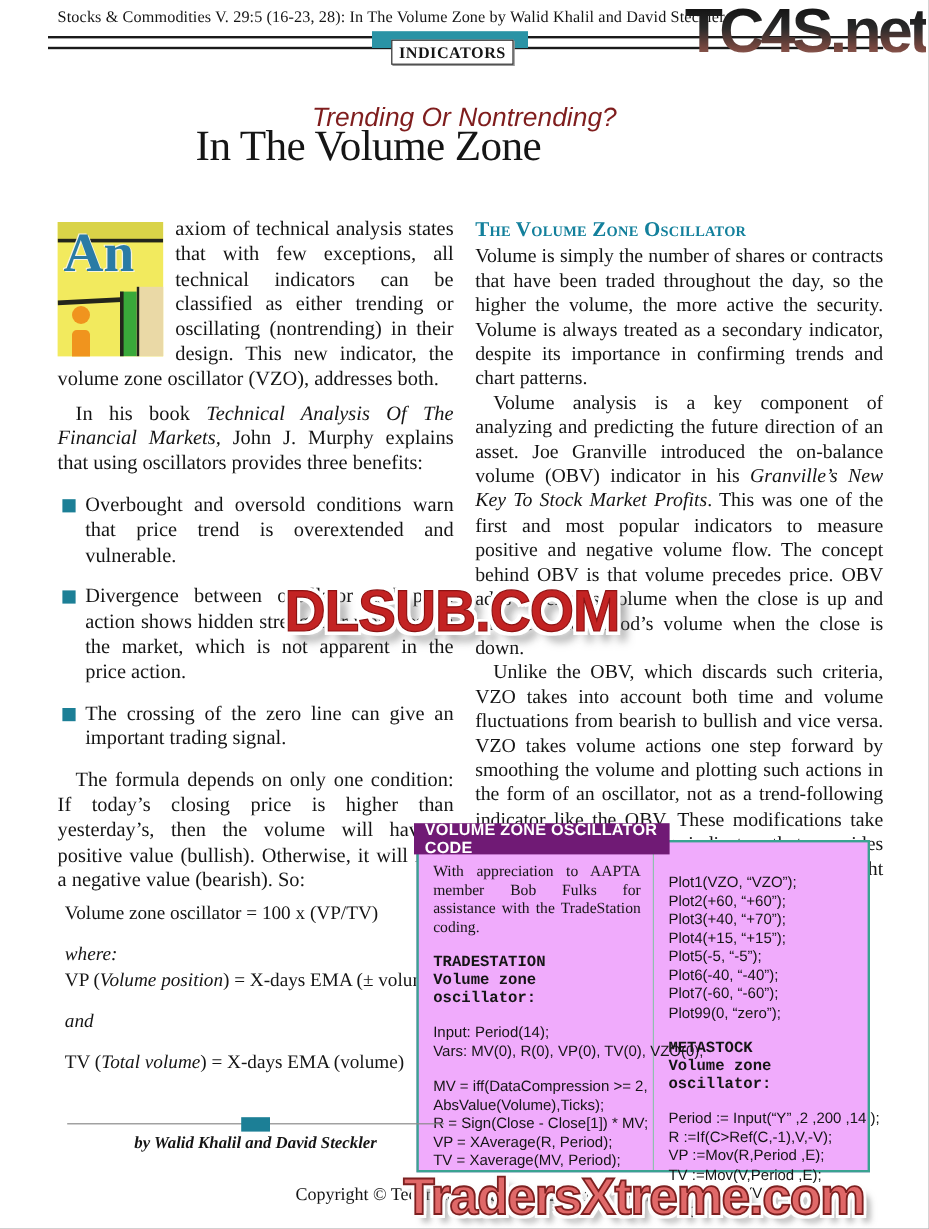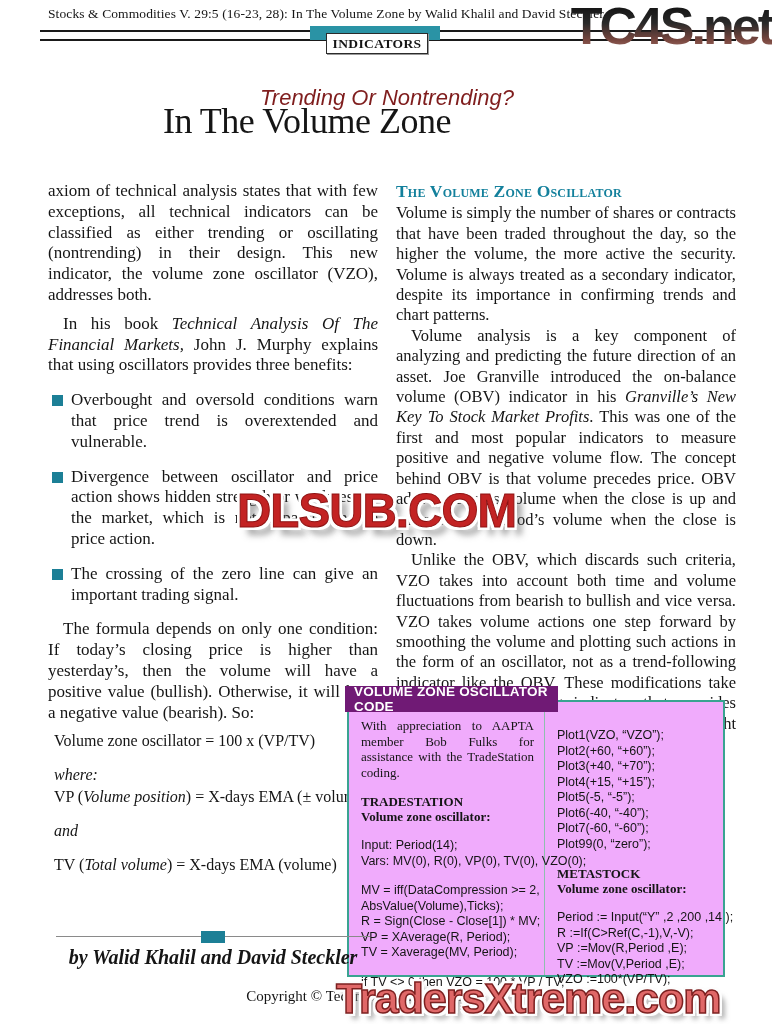--- a/index.html
+++ b/index.html
@@ -63,29 +63,29 @@
   
   .codebox{position:absolute;left:347px;top:700px;width:374px;height:273px;
            background:#f0abfc;border:2px solid #3aa391;}
   .codebox-head{position:absolute;left:345px;top:686px;width:204px;height:26px;background:#701a75;
                 color:#fff;font-family:"Liberation Sans",sans-serif;font-weight:bold;font-size:13.5px;
                 display:flex;align-items:center;padding-left:9px;letter-spacing:.2px;z-index:2;}
   .code-cols{display:flex;height:100%;}
   .code-left{width:196px;padding:16px 10px 8px 12px;border-right:1px solid #8fbfae;box-sizing:border-box;}
   .code-right{flex:1;padding:26px 8px 8px 12px;box-sizing:border-box;}
   .code-note{font-family:"Liberation Serif",serif;font-size:13px;line-height:15.5px;text-align:justify;margin-bottom:14px;}
-  .code-h{font-family:Liberation Serif, serif;font-weight:bold;font-size:13px;line-height:15px;}
+  .code-h{font-family:Liberation Mono, monospace;font-weight:bold;font-size:13px;line-height:15px;}
   .cl{font-family:"Liberation Sans",sans-serif;font-size:12.5px;line-height:15.5px;white-space:nowrap;}
   .mt{margin-top:14px;}
 
   
   .byline-wrap{position:absolute;left:48px;top:936px;width:330px;text-align:center;}
   .byline-rule{position:relative;border-top:1.5px solid #8a8a8a;margin:0 8px;}
   .byline-sq{position:absolute;left:50%;top:-6px;margin-left:-12px;width:24px;height:12px;background:#1c7f96;}
-  .byline{margin-top:9px;font-weight:bold;font-style:italic;font-size:20px;}
+  .byline{margin-top:9px;font-weight:bold;font-style:italic;font-size:14px;}
   .copyright{position:absolute;left:0;top:988px;width:712px;text-align:center;font-size:15px;}
 
   
   .wm-center{position:absolute;left:237px;top:482px;z-index:10;
              font-family:"Liberation Sans",sans-serif;font-weight:800;font-size:49px;letter-spacing:-1px;
              color:#c32323;-webkit-text-stroke:1px #8d1212;transform:scaleX(.97);transform-origin:left;
              text-shadow:-3px -3px 0 #fff,3px -3px 0 #fff,-3px 3px 0 #fff,3px 3px 0 #fff,
                          -3px 0 0 #fff,3px 0 0 #fff,0 -3px 0 #fff,0 3px 0 #fff,
                          8px 8px 7px rgba(90,90,90,.55);}
   .wm-bottom{position:absolute;left:336px;top:974px;z-index:10;
@@ -105,20 +105,29 @@
   <div class="rule1"></div>
   <div class="rule2"></div>
   <div class="tab-teal"></div>
   <div class="tab-box">INDICATORS</div>
   <div class="kicker">Trending Or Nontrending?</div>
   <div class="title">In The Volume Zone</div>
 
   <div class="col-left">
 
     <p>
+      <span class="dropart">
+        <span class="stripe-top"></span>
+        <span class="stripe-mid"></span>
+        <span class="green-bar"></span>
+        <span class="tan-block"></span>
+        <span class="dot"></span>
+        <span class="bar"></span>
+        <span class="an">An</span>
+      </span>
       <span>axiom of technical analysis states that with few exceptions, all technical indicators can be classified as either trending or oscillating (nontrending) in their design. This new indicator, the volume zone oscillator (VZO), addresses both.</span>
     </p>
 
     <p class="p-indent"><span>In his book </span><span class="it">Technical Analysis Of The Financial Markets,</span><span> John J. Murphy explains that using oscillators provides three benefits:</span></p>
 
     <div class="bullets">
       <div class="bullet">
         <span class="sq"></span>
         <span class="bt">Overbought and oversold conditions warn that price trend is overextended and vulnerable.</span>
       </div>

